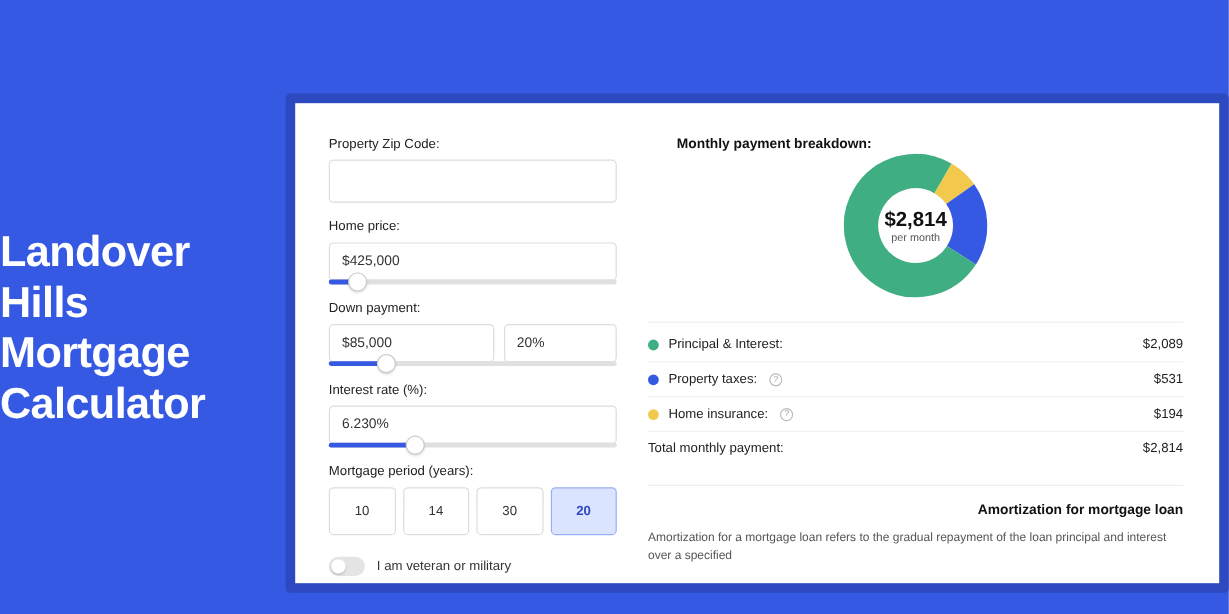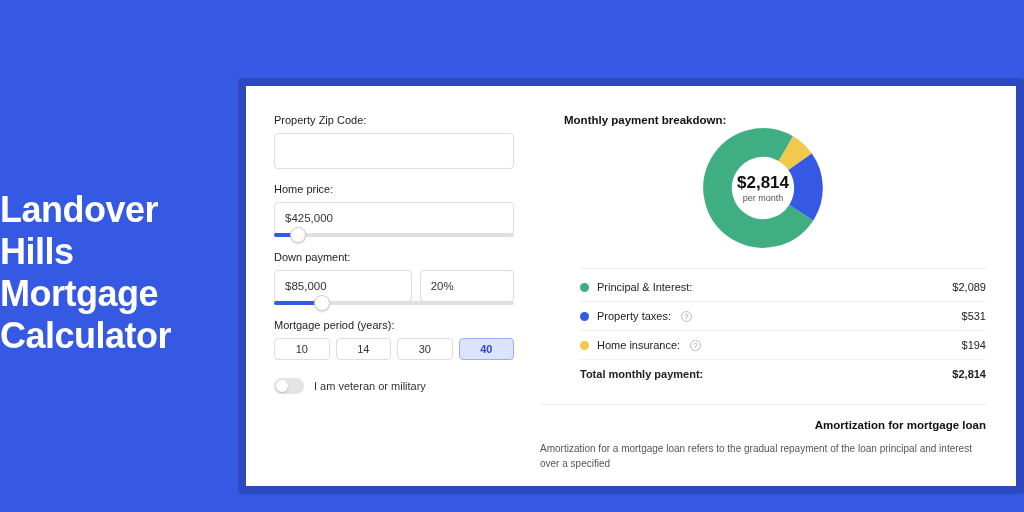--- a/index.html
+++ b/index.html
@@ -86,21 +86,21 @@
     border-radius: 50%;
     transform: translate(-50%, -50%);
     box-shadow: 0 1px 2px rgba(0,0,0,0.15);
   }
   .period-row {
     display: flex;
     gap: 6px;
   }
   .period-btn {
     flex: 1;
-    height: 22px;
+    height: 40px;
     border: 1px solid #ddd;
     background: #fff;
     border-radius: 4px;
     font-size: 11px;
     color: #333;
     cursor: pointer;
     display: flex;
     align-items: center;
     justify-content: center;
   }
@@ -169,33 +169,32 @@
     font-weight: 700;
     color: #111;
   }
   .donut-sub {
     font-size: 9px;
     color: #555;
   }
   .legend {
     border-top: 1px solid #eee;
     padding-top: 4px;
-    margin-left: 40px;
   }
   .legend-row {
     display: flex;
     align-items: center;
     justify-content: space-between;
     padding: 8px 0;
     border-bottom: 1px solid #f0f0f0;
     font-size: 11px;
     color: #222;
   }
   .legend-row.total {
-    font-weight: 700;
+    font-weight: 400;
     border-bottom: none;
   }
   .legend-left {
     display: flex;
     align-items: center;
     gap: 8px;
   }
   .dot {
     width: 9px;
     height: 9px;
@@ -260,28 +259,36 @@
         <div class="row">
           <input class="input" value="$85,000" style="">
           <input class="input" value="20%" style="">
         </div>
         <div class="slider-bar">
           <div class="slider-fill" style="width:20%"></div>
           <div class="slider-thumb" style="left:20%"></div>
         </div>
       </div>
 
+      <div class="field">
+        <span class="label">Interest rate (%):</span>
+        <input class="input" value="6.230%" style="">
+        <div class="slider-bar">
+          <div class="slider-fill" style="width:30%"></div>
+          <div class="slider-thumb" style="left:30%"></div>
+        </div>
+      </div>
 
       <div class="field">
         <span class="label">Mortgage period (years):</span>
         <div class="period-row" id="period-row">
               <div class="period-btn">10</div>
               <div class="period-btn">14</div>
               <div class="period-btn">30</div>
-              <div class="period-btn active">40</div>
+              <div class="period-btn active">20</div>
             </div>
       </div>
 
       <div class="toggle-row">
         <div class="toggle"></div>
         <span class="toggle-label">I am veteran or military</span>
       </div>
 
     </div>
 

